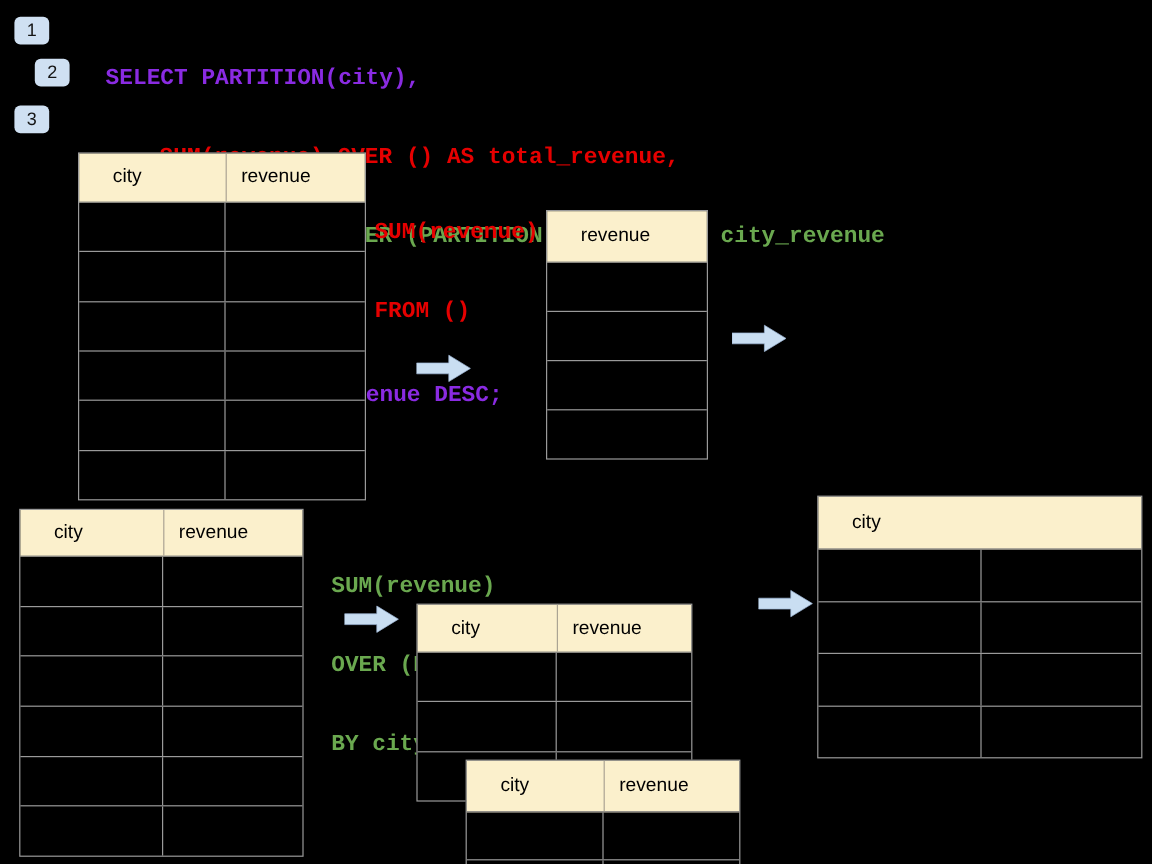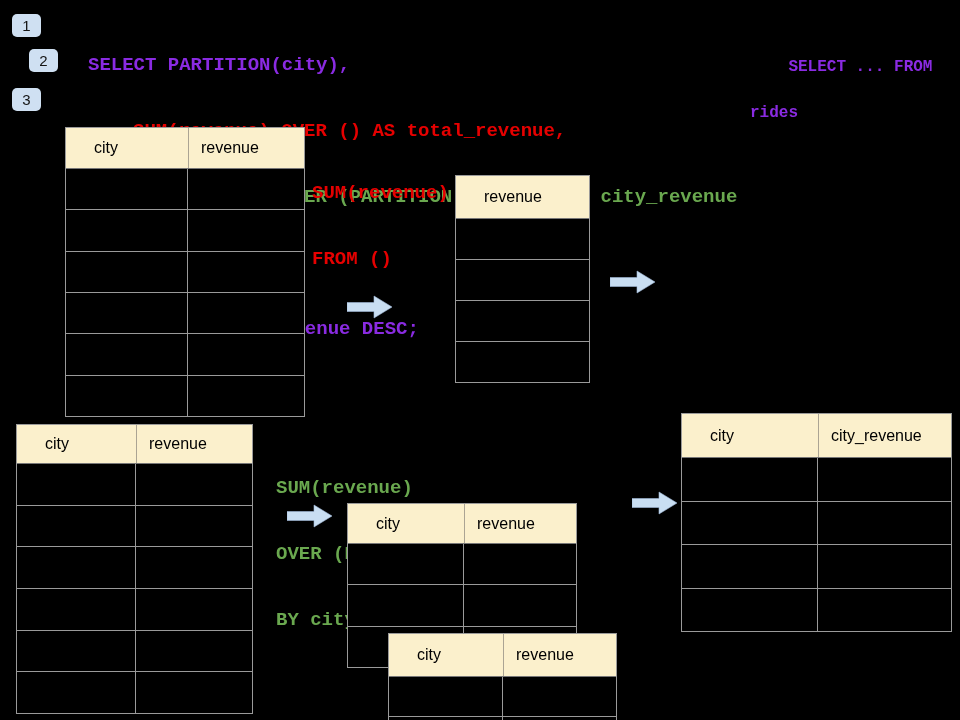--- a/index.html
+++ b/index.html
@@ -95,24 +95,20 @@
   <div class="badge" id="badge3">3</div>
 
   <div class="sql">
     <span class="ln c-purple">SELECT PARTITION(city),</span>
     <span class="ln c-red ind4">SUM(revenue) OVER () AS total_revenue,</span>
     <span class="ln c-green ind4">SUM(revenue) OVER (PARTITION BY city) as city_revenue</span>
     <span class="ln c-purple ind2">FROM rides</span>
     <span class="ln c-purple ind2">ORDER by city_revenue DESC;</span>
   </div>
 
-  <div class="note">
-    <span class="ln">SELECT ... FROM</span>
-    <span class="ln" style="display:block">rides</span>
-  </div>
 
   <div class="annot" id="label-total">
     <span style="display:block">SUM(revenue)</span>
     <span style="display:block">FROM ()</span>
   </div>
 
   <div class="annot" id="label-partition">
     <span style="display:block">SUM(revenue)</span>
     <span style="display:block">OVER (PARTITION</span>
     <span style="display:block">BY city)</span>
@@ -254,21 +250,20 @@
       </div>
   </div>
 
   <svg class="arrow" id="arrow4" viewBox="0 0 46 24">
     <polygon points="0,7.5 27,7.5 27,1 45,12 27,23 27,16.5 0,16.5" fill="#C9DEF2" stroke="#9FB8D8" stroke-width="0.6"></polygon>
   </svg>
 
   <div class="tbl" id="tblF">
     <div class="thead">
       <div class="th">city</div>
-      <div class="th">city_revenue</div>
     </div>
     <div class="tbody">
         <div class="trow">
           <div class="cell"></div>
           <div class="cell"></div>
         </div>
         <div class="trow">
           <div class="cell"></div>
           <div class="cell"></div>
         </div>

